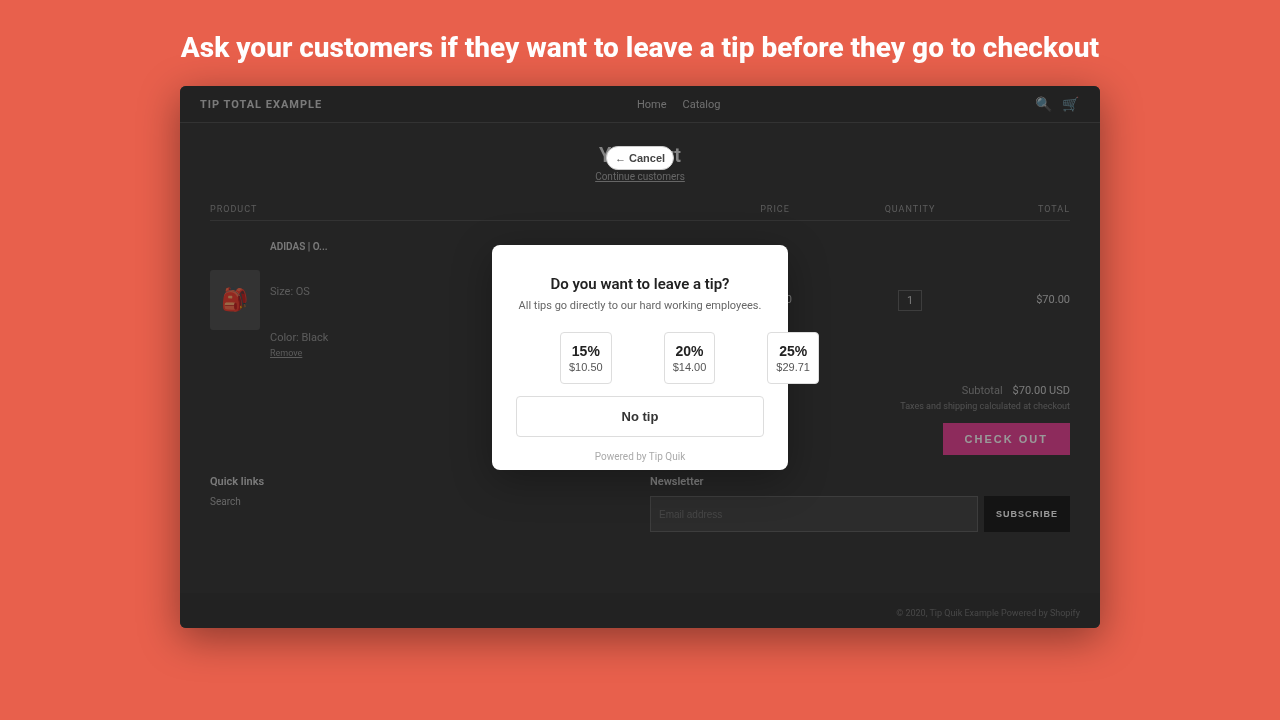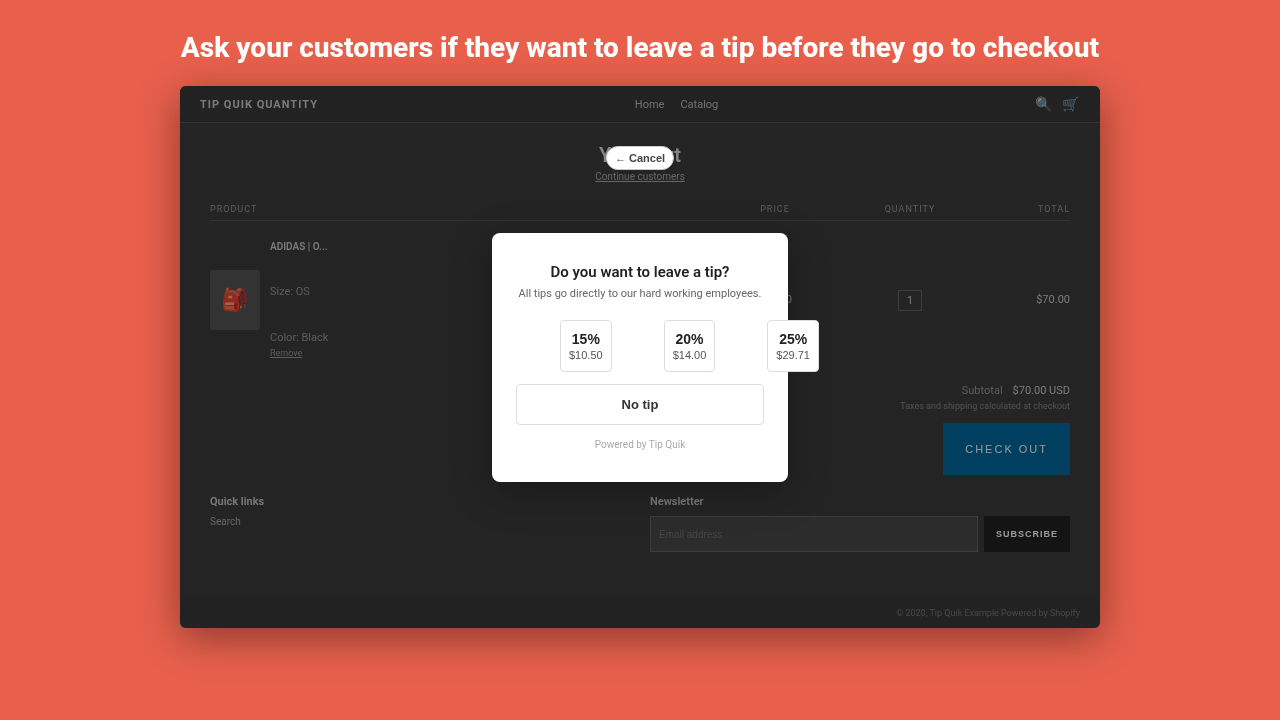--- a/index.html
+++ b/index.html
@@ -187,26 +187,26 @@
     .subtotal-value {
       color: #ccc;
       font-size: 11px;
     }
     .taxes-note {
       color: #888;
       font-size: 9px;
       margin-bottom: 12px;
     }
     .checkout-btn {
-      background: #0369a1;
+      background: #ec4899;
       color: #fff;
       border: none;
-      padding: 20px 22px;
-      font-size: 11px;
-      font-weight: 400;
+      padding: 10px 22px;
+      font-size: 11px;
+      font-weight: 700;
       letter-spacing: 2px;
       text-transform: uppercase;
       cursor: pointer;
       float: right;
     }
 
     .cart-footer {
       clear: both;
       display: grid;
       grid-template-columns: 1fr 1fr;
@@ -285,21 +285,21 @@
       cursor: pointer;
       display: flex;
       align-items: center;
       gap: 4px;
       font-weight: bold;
     }
 
     .tip-modal {
       background: #fff;
       border-radius: 8px;
-      padding: 30px 24px 32px;
+      padding: 30px 24px 8px;
       width: 296px;
       box-shadow: 0 10px 40px rgba(0,0,0,0.3);
       z-index: 102;
       position: relative;
     }
 
     .tip-modal-title {
       text-align: center;
       font-size: 15px;
       font-weight: 600;
@@ -361,21 +361,21 @@
     }
   </style>
 </head>
 <body>
 
 <div class="page-headline">Ask your customers if they want to leave a tip before they go to checkout</div>
 
 <div class="browser-window">
 
   <div class="shop-header">
-    <div class="shop-logo">TIP QUIK QUANTITY</div>
+    <div class="shop-logo">TIP TOTAL EXAMPLE</div>
     <div class="shop-nav">
       <span class="shop-nav-item">Home</span>
       <span class="shop-nav-item">Catalog</span>
     </div>
     <div class="shop-icons">
       <span class="shop-icon">🔍</span>
       <span class="shop-icon">🛒</span>
     </div>
   </div>
 

